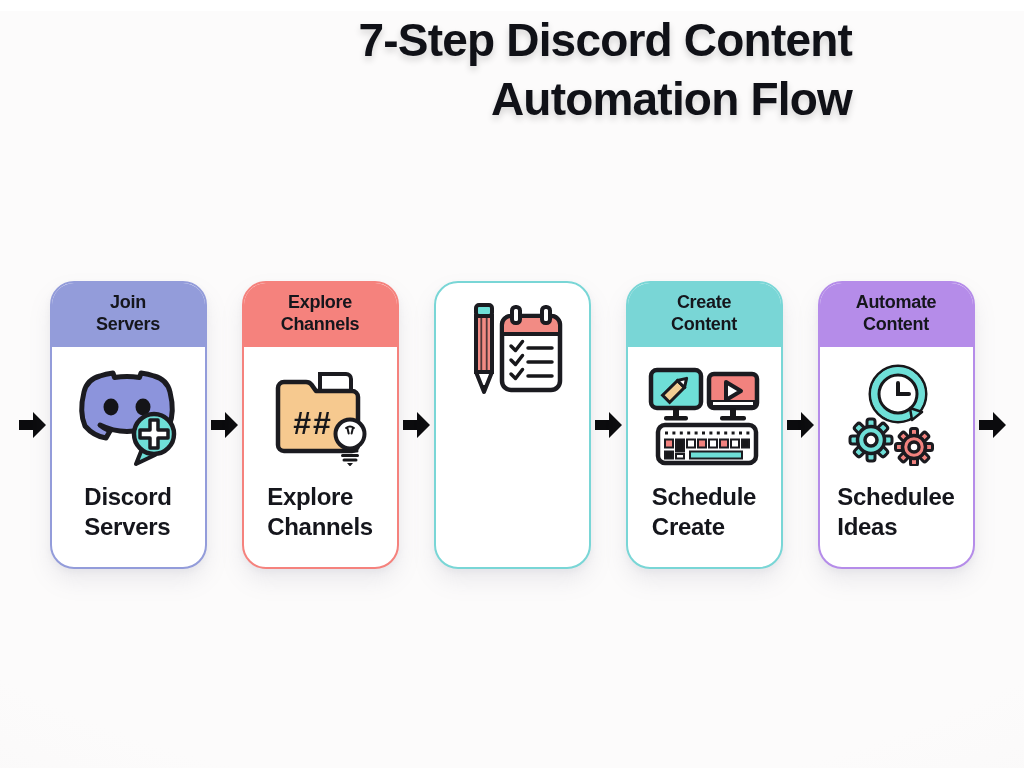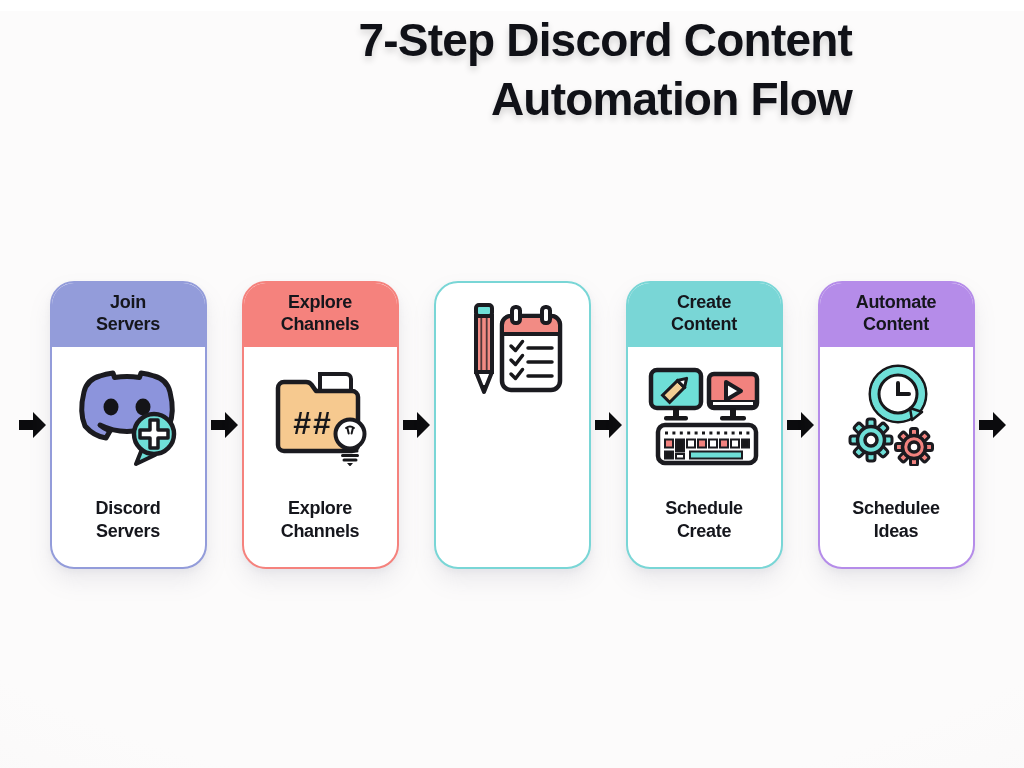--- a/index.html
+++ b/index.html
@@ -37,22 +37,22 @@
     line-height: 1.22; letter-spacing: -0.3px; color: #15161c;
     white-space: pre-line; padding: 2px 4px 4px;
   }
   .card-body {
     flex: 1; display: flex; flex-direction: column;
     align-items: center; justify-content: space-between;
     padding: 15px 6px 24px;
   }
   .card-icon { width: 116px; height: 104px; }
   .card-label {
-    font-weight: bold; font-size: 18px; line-height: 1.28;
-    letter-spacing: -0.3px; color: #15161c; text-align: center;
+    font-weight: bold; font-size: 24px; line-height: 1.28;
+    letter-spacing: -0.3px; color: #15161c; text-align: left;
     white-space: pre-line;
   }
 </style>
 </head>
 <body>
 
 <div class="stage">
 
   <h1 class="title" style="white-space: pre-line;">7-Step Discord Content
 Automation Flow</h1>

